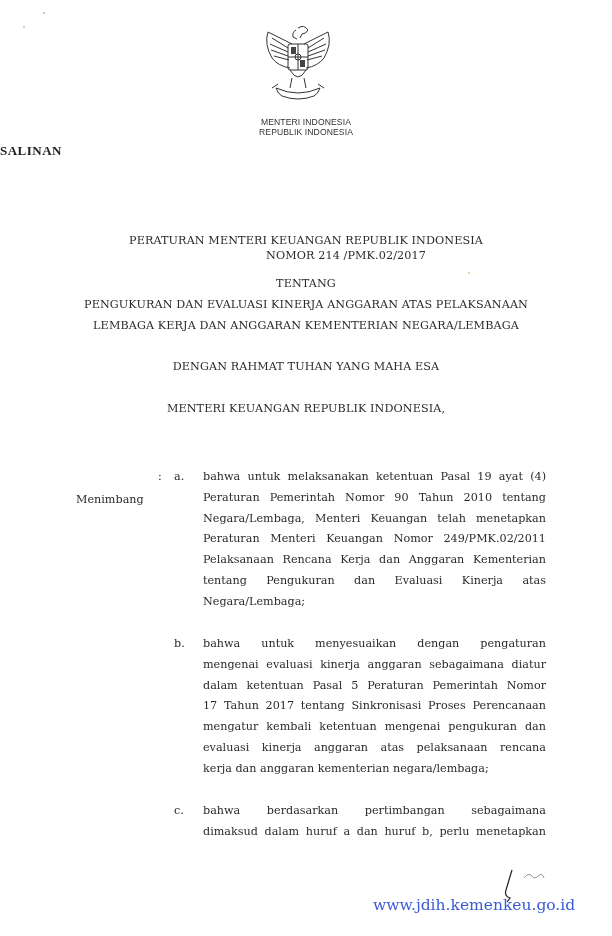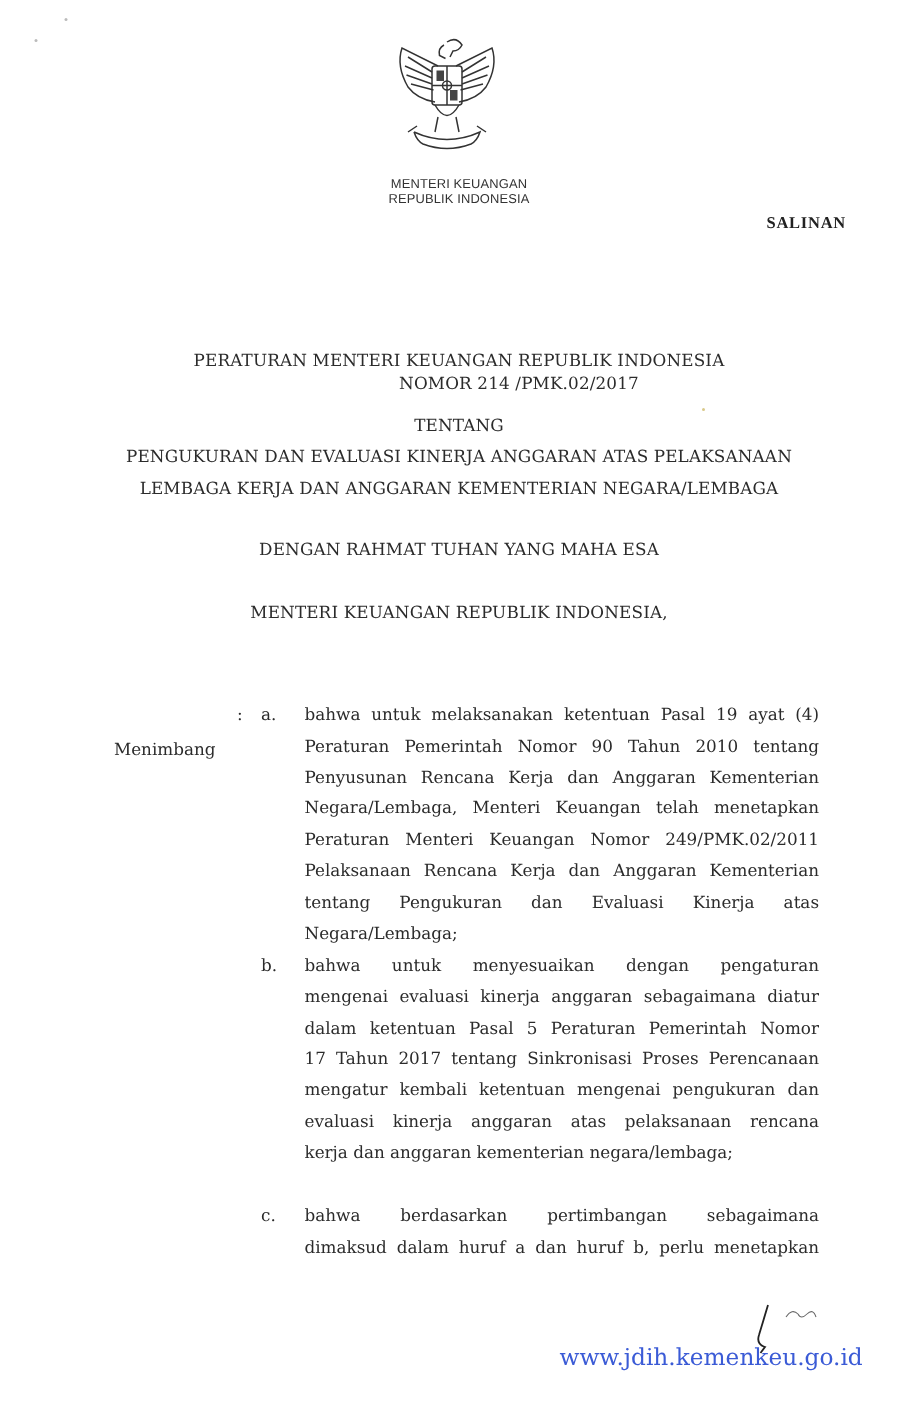--- a/index.html
+++ b/index.html
@@ -2,22 +2,22 @@
 <html><head>
 <meta charset="utf-8">
 <style>
   html, body { margin:0; padding:0; background:#ffffff; }
   body { width:612px; height:936px; position:relative; overflow:hidden;
          font-family:"DejaVu Serif", "Liberation Serif", serif; color:#2a2a2a; }
   .page { position:absolute; left:0; top:0; width:612px; height:936px; background:#fff; }
   .emblem { position:absolute; left:262px; top:22px; width:72px; height:86px; }
   .org { position:absolute; left:0; width:612px; text-align:center;
          font-family:"Liberation Sans", sans-serif; font-size:8.6px; color:#333; letter-spacing:0.1px; line-height:10px; }
-  .salinan { position:absolute; left:0; width:564px; text-align:right; top:143px;
-             font-family:"Liberation Serif", serif; font-weight:bold; font-size:11px; color:#222; letter-spacing:0.5px; }
+  .salinan { position:absolute; left:0; width:564px; text-align:left; top:143px;
+             font-family:"Liberation Serif", serif; font-weight:bold; font-size:13px; color:#222; letter-spacing:0.5px; }
   .hline { position:absolute; left:0; width:612px; text-align:center; font-size:11.2px; color:#2b2b2b; letter-spacing:0.1px; white-space:nowrap; }
   .label { position:absolute; font-size:11.2px; color:#2b2b2b; white-space:nowrap; }
   .para { position:absolute; left:203px; width:343px; font-size:11.2px; line-height:20.8px; color:#2b2b2b; text-align:justify; }
   .para .ln { display:block; text-align:justify; text-align-last:justify; height:20.8px; white-space:nowrap; overflow:hidden; }
   .para .ln.last { text-align-last:left; }
   .letter { position:absolute; font-size:11.2px; color:#2b2b2b; }
   .url { position:absolute; left:373px; top:896px; font-family:"DejaVu Serif", serif; font-size:15.5px; color:#3b5bd6; white-space:nowrap; }
   .sig { position:absolute; left:500px; top:868px; }
   .speck { position:absolute; width:2px; height:2px; background:#bbb; border-radius:1px; }
 </style>
@@ -41,41 +41,40 @@
       <path d="M30 56 l-2 10 M42 56 l2 10"></path>
       <path d="M14 66 q22 10 44 0 q-2 6 -6 8 q-16 6 -32 0 q-4 -2 -6 -8"></path>
       <path d="M16 62 l-6 4 M56 62 l6 4"></path>
     </g>
     <g fill="#444">
       <rect x="29" y="25" width="5" height="7"></rect>
       <rect x="38" y="38" width="5" height="7"></rect>
     </g>
   </svg>
 
-  <div class="org" style="top:117px;">MENTERI KEUANGAN</div>
+  <div class="org" style="top:117px;">MENTERI INDONESIA</div>
   <div class="org" style="top:127px;">REPUBLIK INDONESIA</div>
   <div class="salinan">SALINAN</div>
 
   <div class="hline" style="top:234px;">PERATURAN MENTERI KEUANGAN REPUBLIK INDONESIA</div>
   <div class="hline" style="top:249px;margin-left:40px;">NOMOR 214 /PMK.02/2017</div>
   <div class="hline" style="top:277px;">TENTANG</div>
   <div class="hline" style="top:298px;">PENGUKURAN DAN EVALUASI KINERJA ANGGARAN ATAS PELAKSANAAN</div>
   <div class="hline" style="top:319px;">LEMBAGA KERJA DAN ANGGARAN KEMENTERIAN NEGARA/LEMBAGA</div>
 
   <div class="hline" style="top:360px;">DENGAN RAHMAT TUHAN YANG MAHA ESA</div>
   <div class="hline" style="top:402px;">MENTERI KEUANGAN REPUBLIK INDONESIA,</div>
 
   <div class="label" style="left:76px; top:493px;">Menimbang</div>
   <div class="label" style="left:158px; top:470px;">:</div>
 
   <div class="letter" style="left:174px; top:470px;">a.</div>
   <div class="para" style="top:467px;">
     <span class="ln">bahwa untuk melaksanakan ketentuan Pasal 19 ayat (4)</span>
     <span class="ln">Peraturan Pemerintah Nomor 90 Tahun 2010 tentang</span>
-    <span class="ln">Penyusunan Rencana Kerja dan Anggaran Kementerian</span>
     <span class="ln">Negara/Lembaga, Menteri Keuangan telah menetapkan</span>
     <span class="ln">Peraturan Menteri Keuangan Nomor 249/PMK.02/2011</span>
     <span class="ln">Pelaksanaan Rencana Kerja dan Anggaran Kementerian</span>
     <span class="ln">tentang Pengukuran dan Evaluasi Kinerja atas</span>
     <span class="ln last">Negara/Lembaga;</span>
   </div>
 
   <div class="letter" style="left:174px; top:637px;">b.</div>
   <div class="para" style="top:634px;">
     <span class="ln">bahwa untuk menyesuaikan dengan pengaturan</span>

